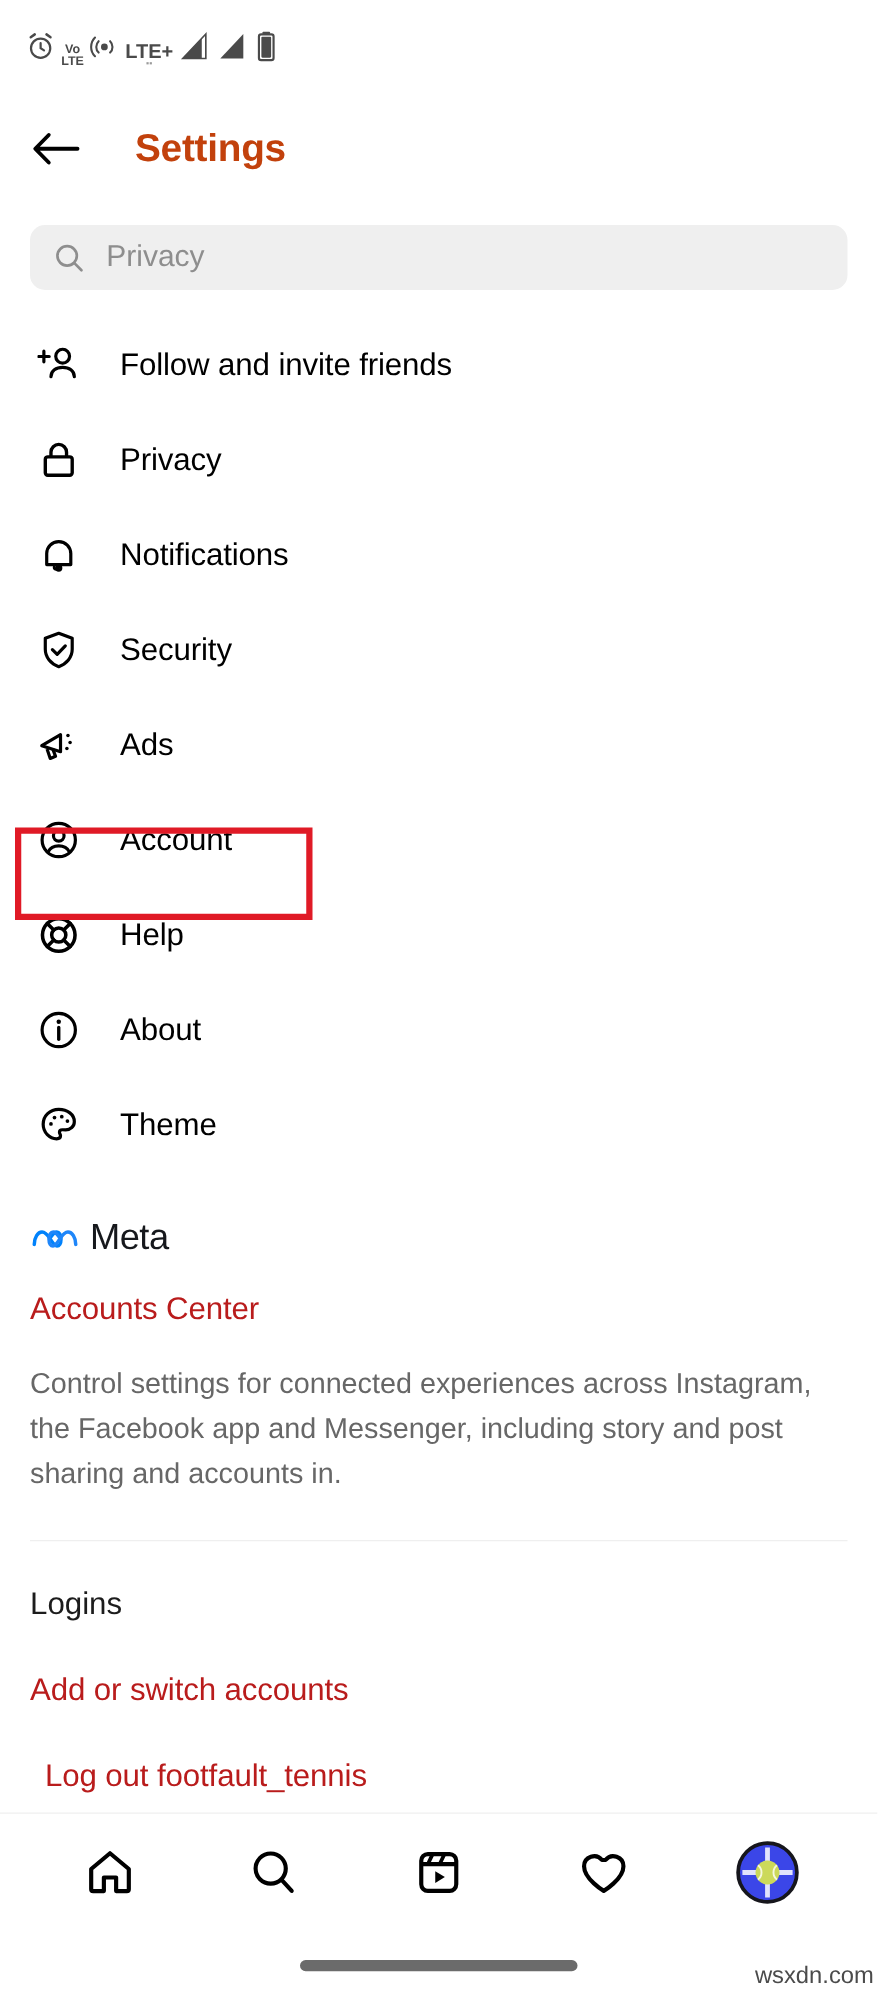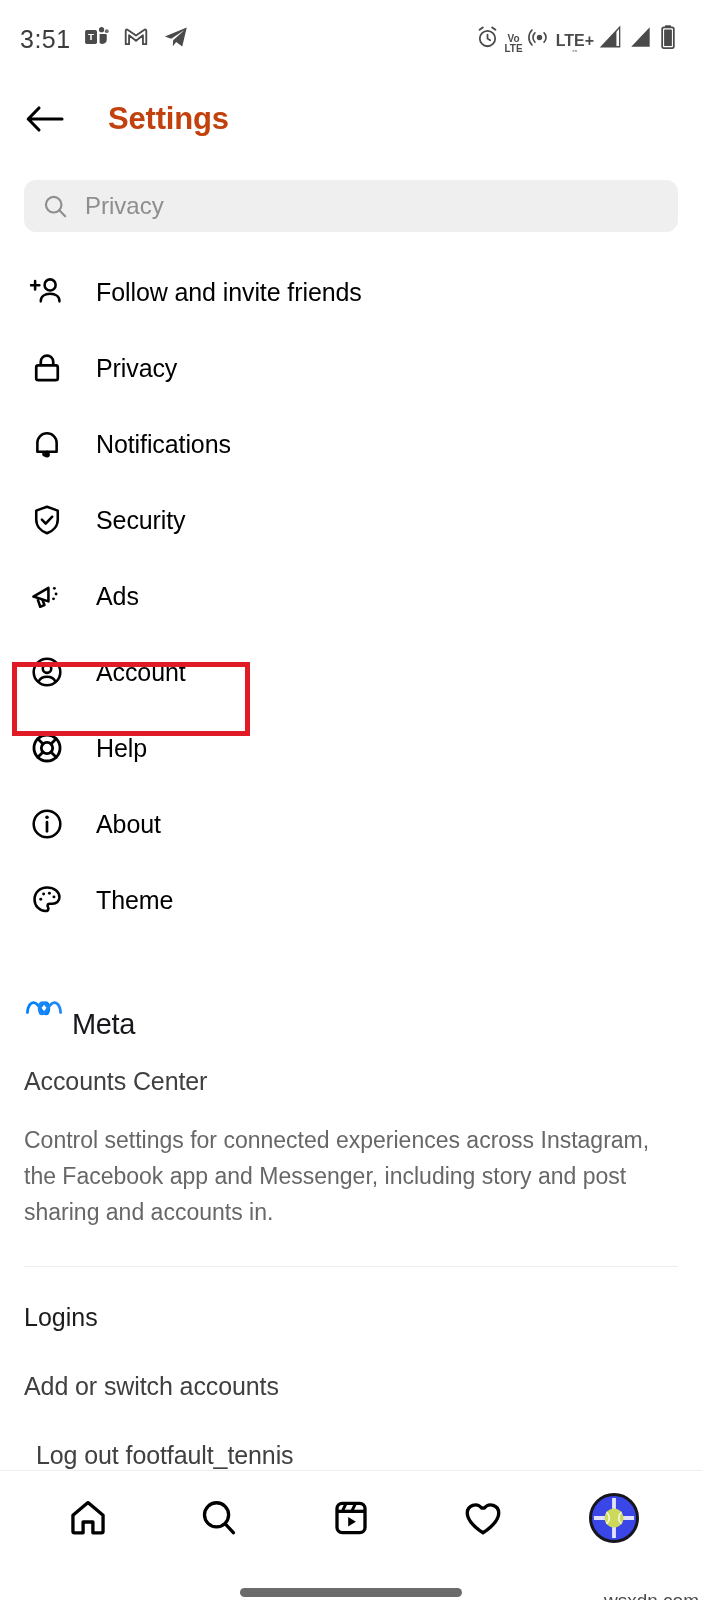--- a/index.html
+++ b/index.html
@@ -68,22 +68,22 @@
     position: absolute;
     left: 12px; top: 662px; width: 238px; height: 74px;
     border: 5px solid #e01a26;
     pointer-events: none;
     z-index: 5;
   }
 
   
   .meta-section { padding: 36px 24px 0 24px; flex: 0 0 auto; }
   .meta-logo-row { display: flex; align-items: center; gap: 8px; }
-  .meta-word { font-size: 29px; color: #16181c; letter-spacing: -0.4px; margin-top: 34px; }
-  .link-blue { color: #404040; font-size: 25px; letter-spacing: -0.1px; }
+  .meta-word { font-size: 29px; color: #16181c; letter-spacing: -0.4px; }
+  .link-blue { color: #b91c1c; font-size: 25px; letter-spacing: -0.1px; }
   .meta-link { margin-top: 26px; display: inline-block; }
   .meta-desc {
     margin-top: 26px; font-size: 23px; line-height: 36px; color: #676767;
     max-width: 648px;
   }
   .divider { height: 1px; background: #efefef; margin: 36px 0 0 0; }
 
   
   .logins { padding: 0 24px; flex: 0 0 auto; }
   .logins-head { font-size: 25px; color: #1c1c1c; margin-top: 36px; }
@@ -110,45 +110,20 @@
     position: absolute; right: 3px; bottom: 8px;
     font-size: 19px; color: #4b4b4b; font-family: "Liberation Sans", sans-serif;
   }
 </style>
 </head>
 <body>
 
 <div class="phone">
 
   <div class="status-bar">
-    <div class="status-left">
-      <span class="clock">3:51</span>
-
-      <span class="sicon">
-        <svg width="26" height="26" viewBox="0 0 24 24">
-          <rect x="1" y="5.5" width="11" height="13" rx="1.6" fill="#4a4a4a"></rect>
-          <text x="6.5" y="15" font-size="9" fill="#fff" text-anchor="middle" font-family="Liberation Sans, sans-serif" font-weight="bold">T</text>
-          <circle cx="16.2" cy="5.2" r="2.4" fill="#4a4a4a"></circle>
-          <path d="M13.2 9.2h6.6c.8 0 1.2.5 1.2 1.2v4.2c0 2.2-1.8 3.8-3.9 3.8-1 0-2-.3-2.7-.9V9.2z" fill="#4a4a4a"></path>
-          <circle cx="21" cy="6.6" r="1.8" fill="#6d6d6d"></circle>
-        </svg>
-      </span>
-
-      <span class="sicon">
-        <svg width="26" height="26" viewBox="0 0 24 24">
-          <path d="M2.5 6.2v12.4h3.1V10.4l6.4 5.1 6.4-5.1v8.2h3.1V6.2c0-.9-1-1.4-1.7-.9L12 10.7 4.2 5.3c-.7-.5-1.7 0-1.7.9z" fill="none" stroke="#4a4a4a" stroke-width="1.7" stroke-linejoin="round"></path>
-        </svg>
-      </span>
-
-      <span class="sicon">
-        <svg width="27" height="27" viewBox="0 0 24 24">
-          <path d="M22 3L2.5 11.2l5.7 1.9L20 5.4 9.9 14.4l-.3 5.3 3-3.6 5.4 3.9z" fill="#4a4a4a"></path>
-        </svg>
-      </span>
-    </div>
 
     <div class="status-right">
       <span class="sicon">
         <svg width="25" height="25" viewBox="0 0 24 24">
           <circle cx="12" cy="13" r="7.4" fill="none" stroke="#4a4a4a" stroke-width="1.7"></circle>
           <path d="M12 9.2V13l2.6 1.7" fill="none" stroke="#4a4a4a" stroke-width="1.7" stroke-linecap="round"></path>
           <path d="M4.4 4.6l3.1-2.2M19.6 4.6l-3.1-2.2" stroke="#4a4a4a" stroke-width="1.9" stroke-linecap="round"></path>
         </svg>
       </span>
 

